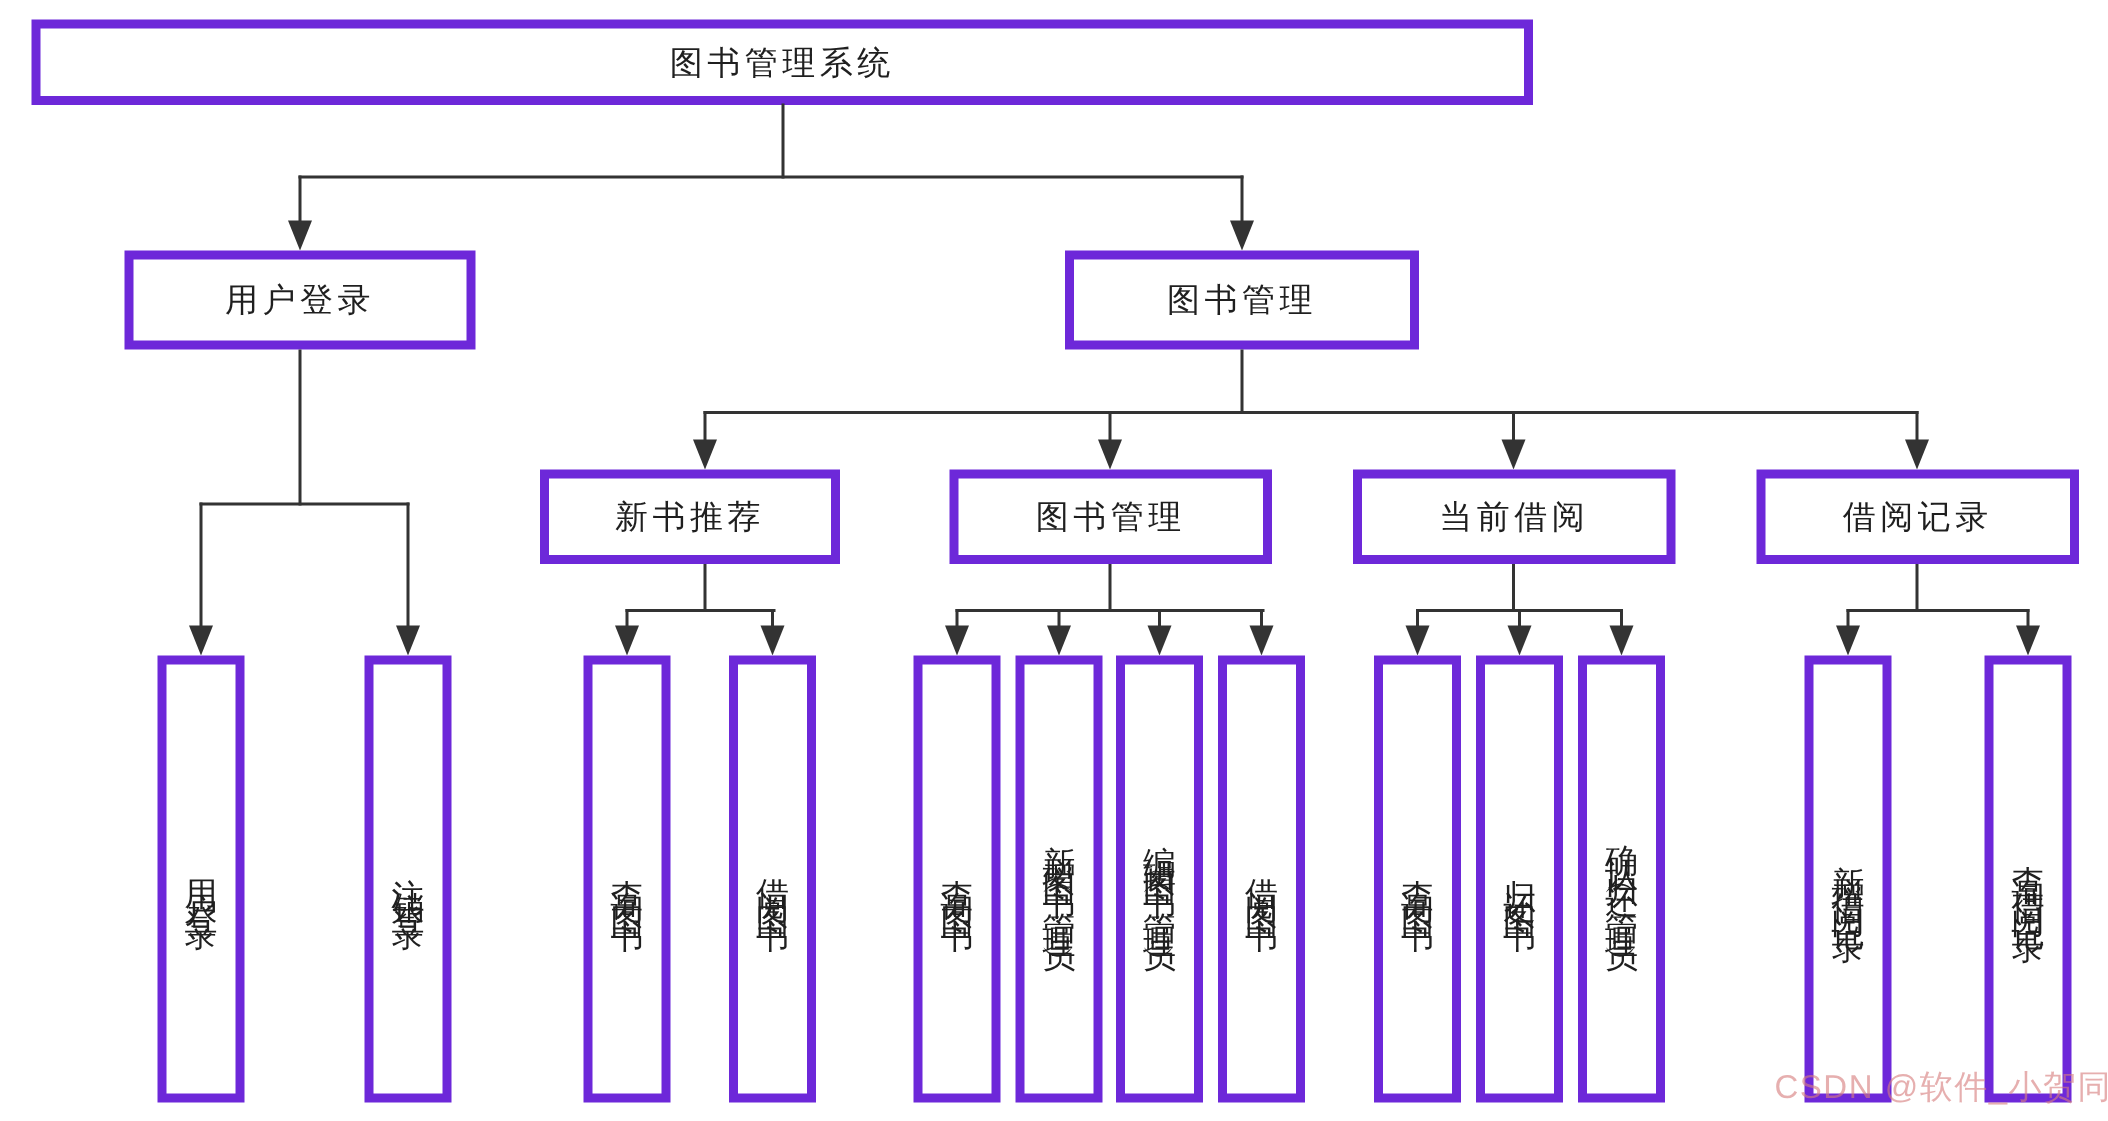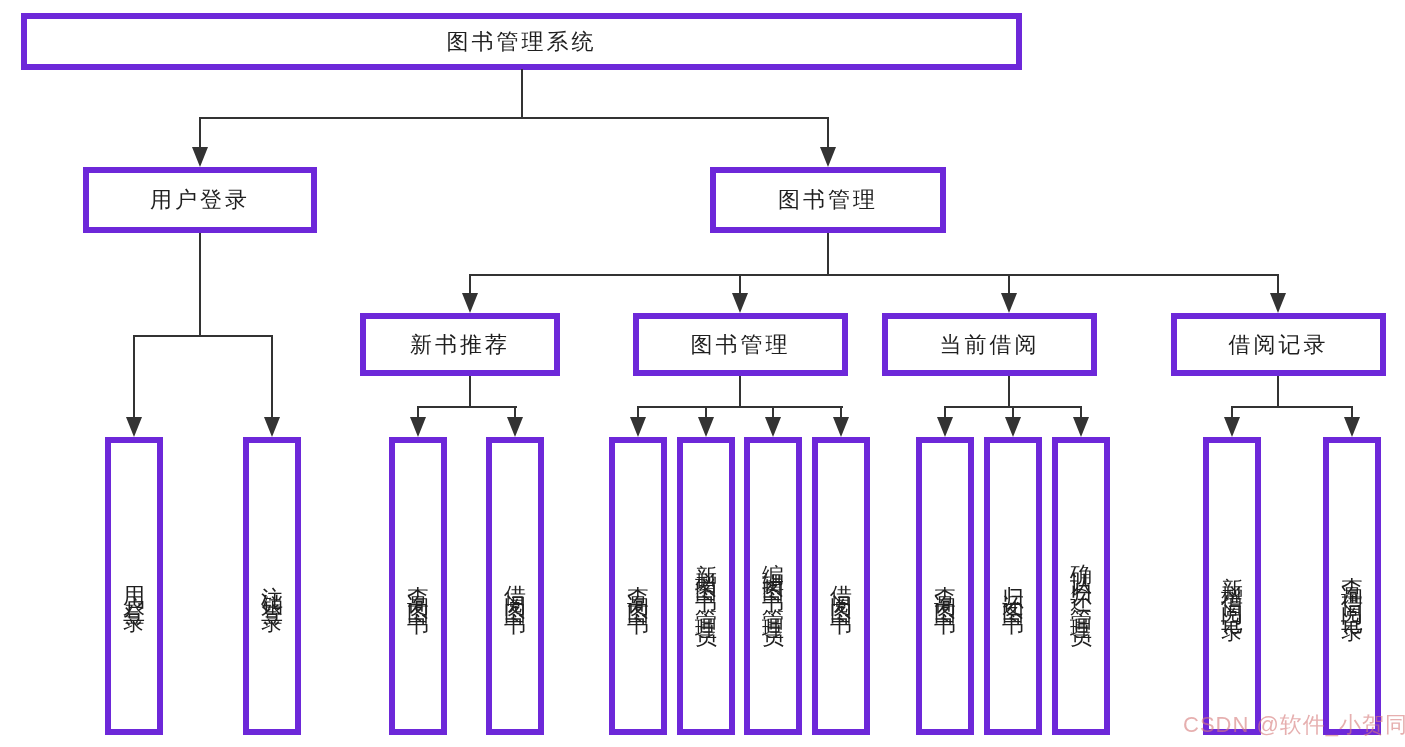--- a/index.html
+++ b/index.html
@@ -94,21 +94,21 @@
   <div class="vline" style="left:739px; top:274px; height:21px;"></div>
   <div class="vline" style="left:1008px; top:274px; height:21px;"></div>
   <div class="vline" style="left:1277px; top:274px; height:21px;"></div>
   <div class="arrow" style="left:462px; top:293px;"></div>
   <div class="arrow" style="left:732px; top:293px;"></div>
   <div class="arrow" style="left:1001px; top:293px;"></div>
   <div class="arrow" style="left:1270px; top:293px;"></div>
 
   <div class="node" style="left:360px; top:313px; width:200px; height:63px;">新书推荐</div>
   <div class="node" style="left:633px; top:313px; width:215px; height:63px;">图书管理</div>
-  <div class="node" style="left:882px; top:313px; width:215px; height:63px;">当前借阅</div>
+  <div class="node" style="left:902px; top:313px; width:215px; height:63px;">当前借阅</div>
   <div class="node" style="left:1171px; top:313px; width:215px; height:63px;">借阅记录</div>
 
   <div class="vline" style="left:469px; top:376px; height:32px;"></div>
   <div class="hline" style="left:417px; top:406px; width:100px;"></div>
   <div class="vline" style="left:417px; top:406px; height:12px;"></div>
   <div class="vline" style="left:514px; top:406px; height:12px;"></div>
   <div class="arrow" style="left:410px; top:417px;"></div>
   <div class="arrow" style="left:507px; top:417px;"></div>
 
   <div class="vline" style="left:739px; top:376px; height:32px;"></div>

